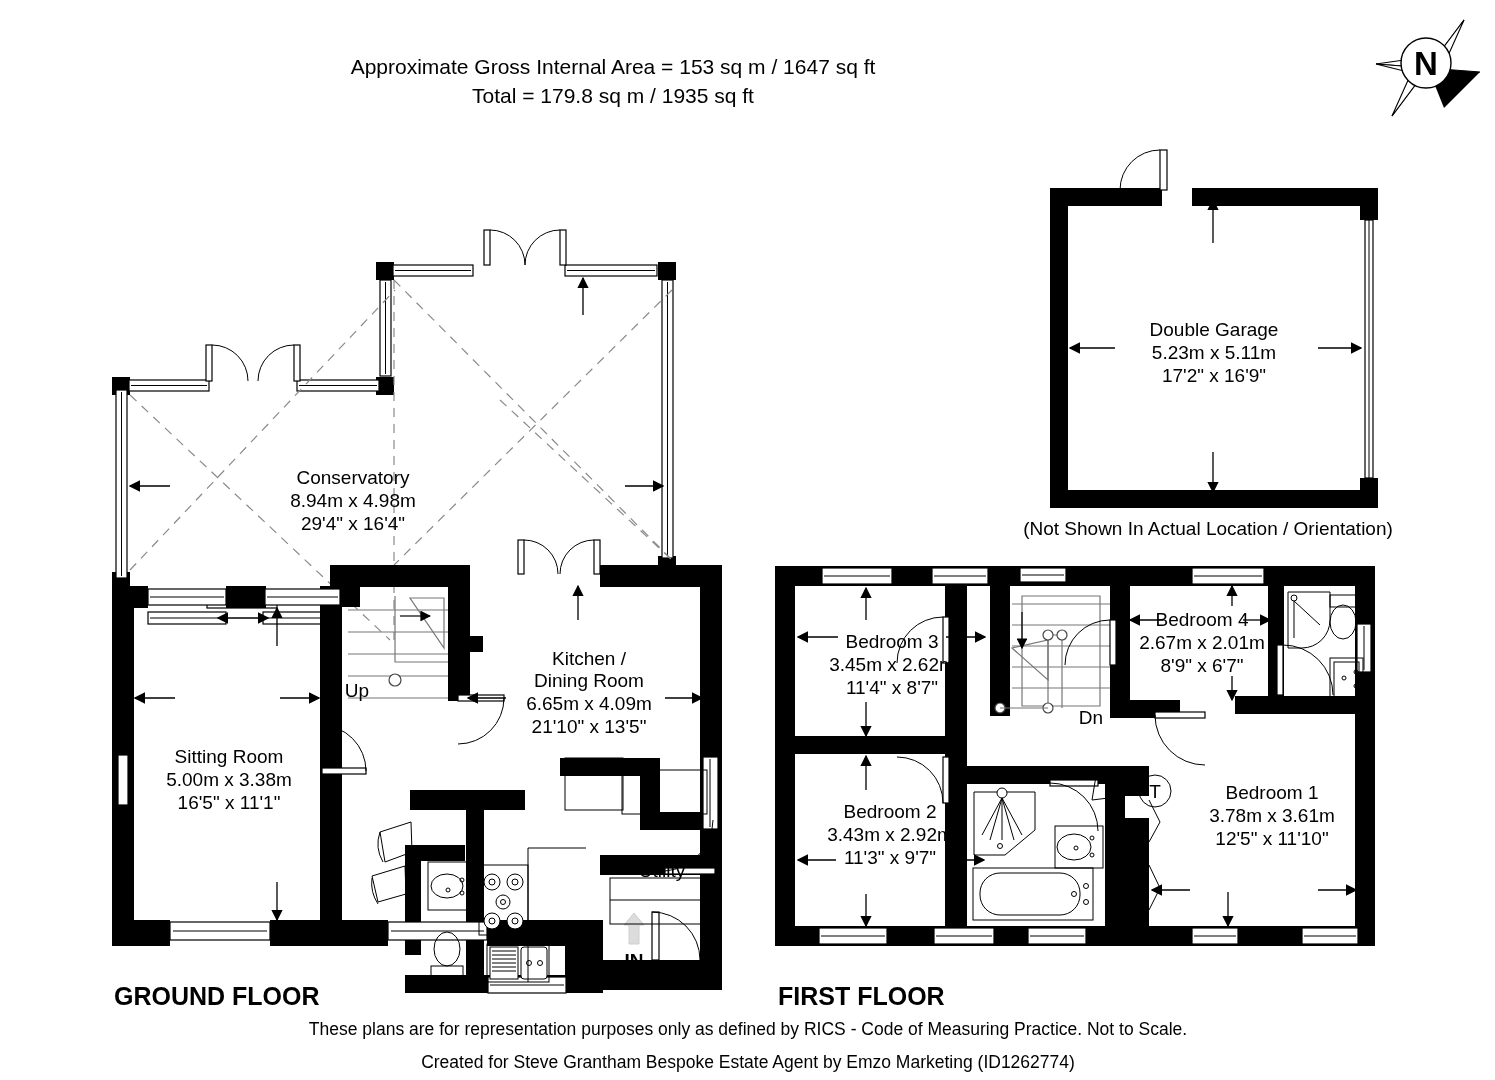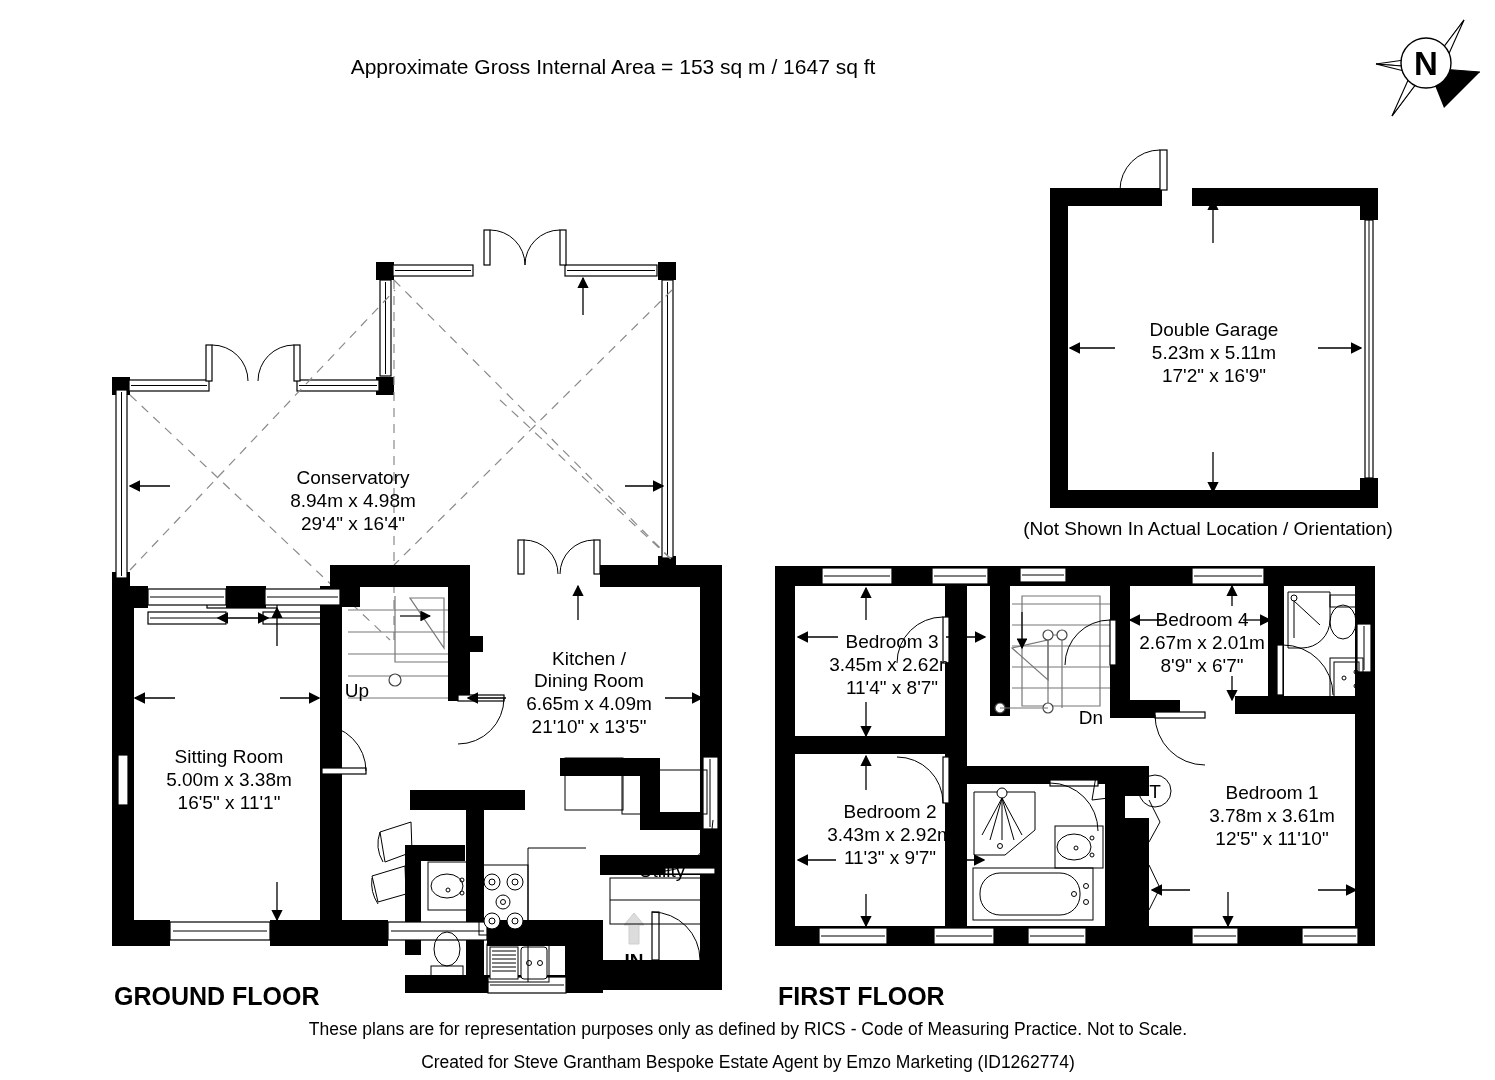--- a/index.html
+++ b/index.html
@@ -14,20 +14,21 @@
   .foot{font-size:17.5px;}
   .small{font-size:19px;}
   .note{font-size:19px;}
   .compassN{font-size:33px;}
 </style>
 </head>
 <body>
 
 <div class="abs" style="left:0;top:52px;width:1226px;text-align:center;line-height:29px;">
   <div style="font-size:21px;">Approximate Gross Internal Area = 153 sq m / 1647 sq ft</div>
+  <div style="font-size:21px;">Total = 179.8 sq m / 1935 sq ft</div>
 </div>
 
 <div class="abs" style="left:1368px;top:12px;width:120px;height:112px;">
   <svg width="120" height="112" viewBox="0 0 120 112">
     <g fill="#ffffff" stroke="#000" stroke-width="1.1">
       <polygon points="60,56 96,8 72,50"></polygon>
       <polygon points="60,56 112,60 70,66"></polygon>
       <polygon points="60,56 24,104 48,62"></polygon>
       <polygon points="60,56 8,52 50,46"></polygon>
       <polygon points="60,56 96,8 70,66" fill="#ffffff"></polygon>

